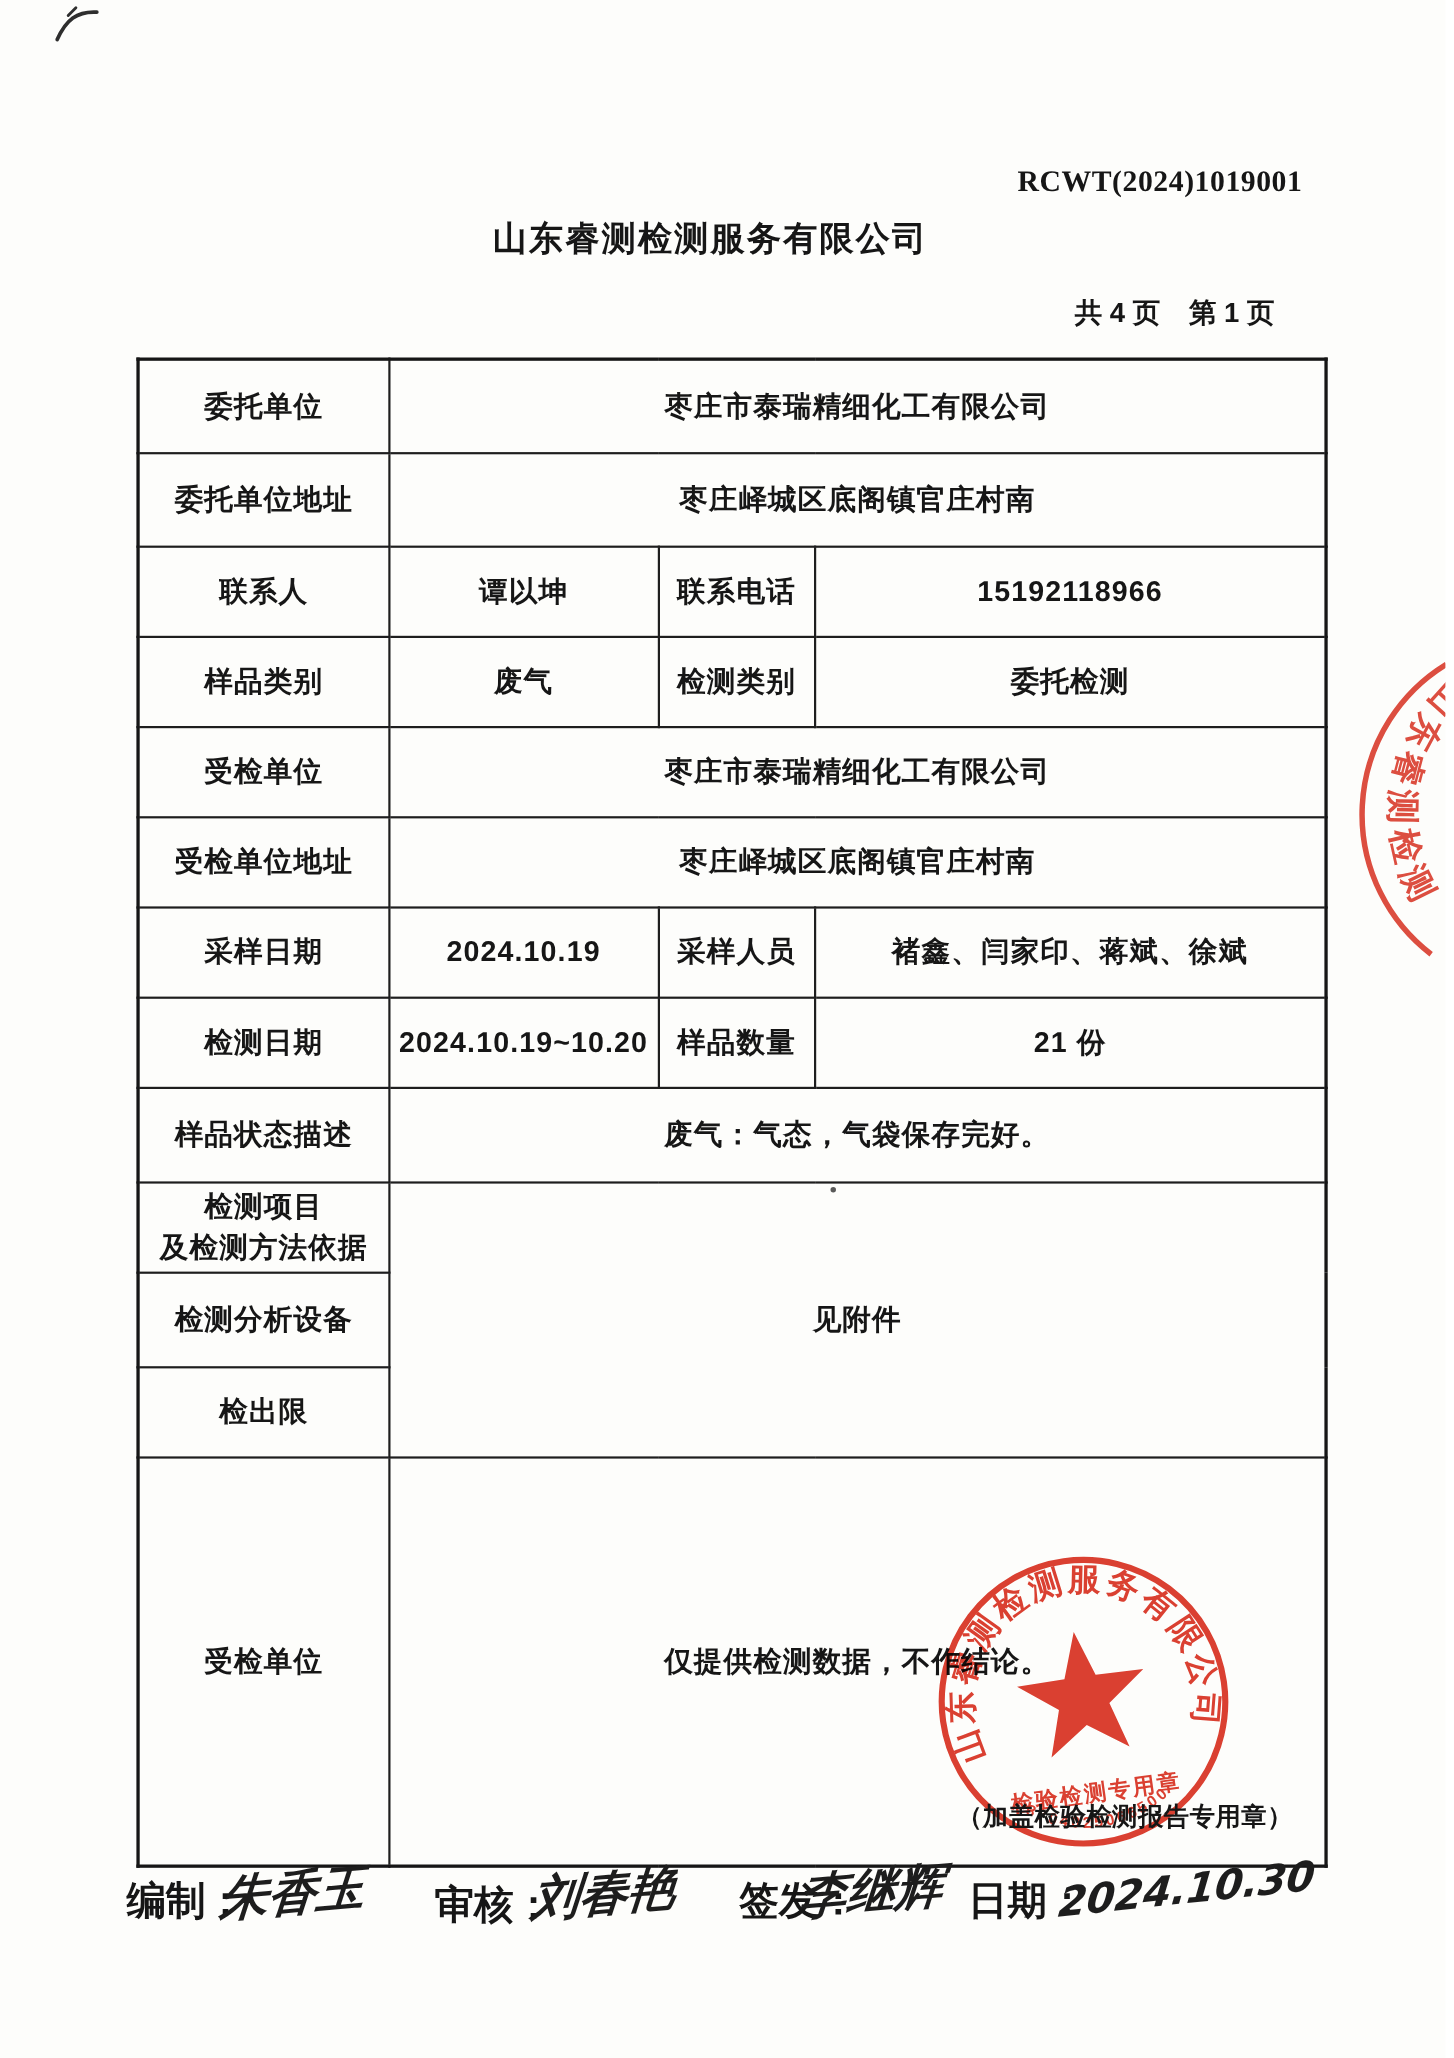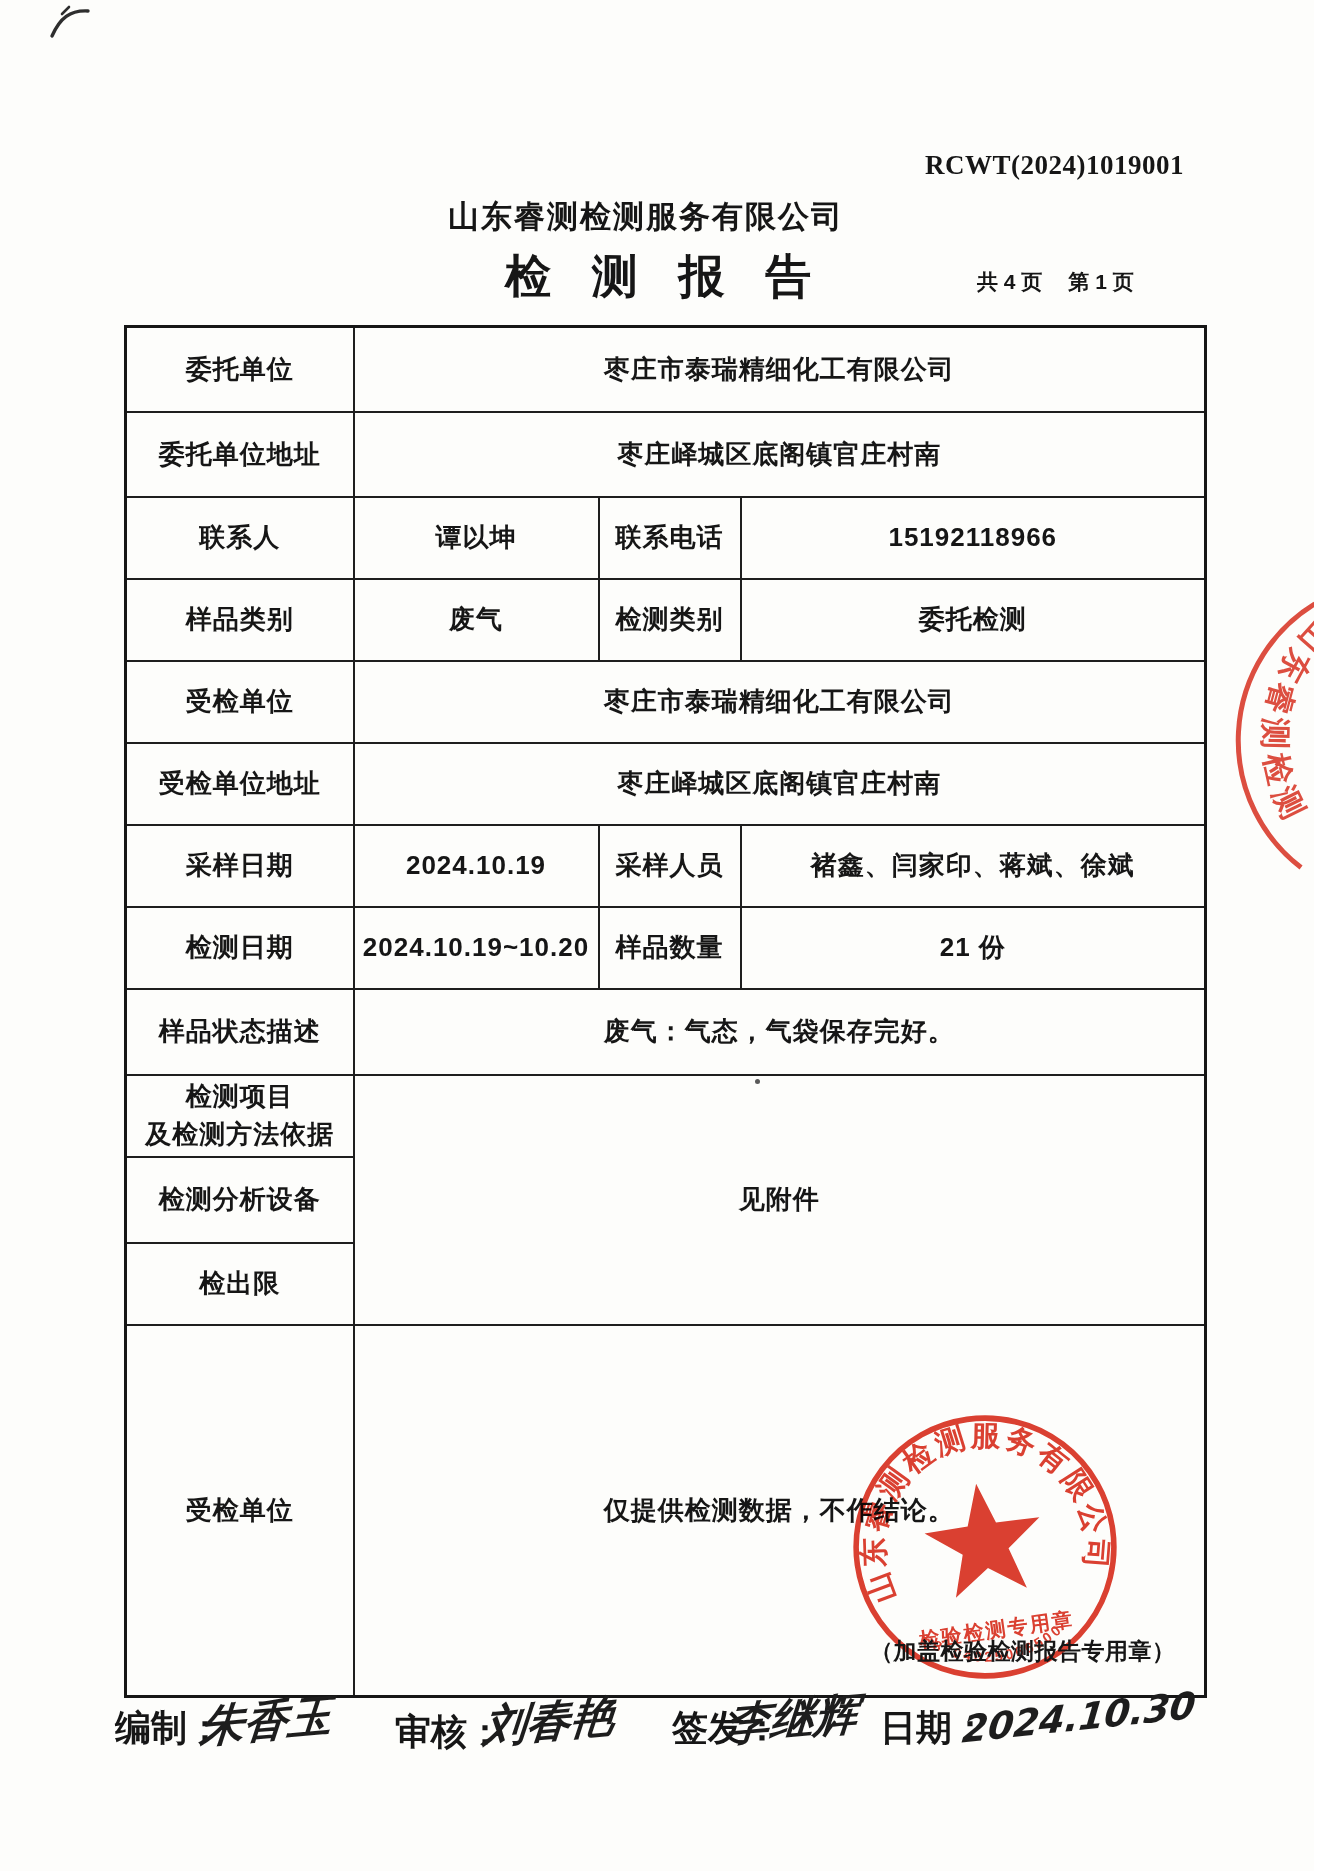--- a/index.html
+++ b/index.html
@@ -18,21 +18,21 @@
   .company-name {
     position:absolute; left:386px; top:196px; width:520px;
     text-align:center; font-size:31px; font-weight:700; letter-spacing:2px; white-space:nowrap;
   }
   .report-title {
     position:absolute; left:505px; top:246px;
     font-size:46px; font-weight:900; letter-spacing:14px; white-space:nowrap;
   }
   .page-info {
     position:absolute; left:977px; top:268px; width:220px;
-    font-size:21px; font-weight:700; white-space:nowrap;
+    font-size:25px; font-weight:700; white-space:nowrap;
   }
   .page-info .gap { display:inline-block; width:26px; }
   
   table.report {
     position:absolute; left:110px; top:325px;
     border-collapse:collapse; table-layout:fixed; width:1080px;
     background:transparent;
     margin-left:14px;
   }
   table.report td {
@@ -79,21 +79,20 @@
 
 <div id="page">
 
   <svg class="pen-tick" viewBox="0 0 70 45">
     <path d="M14 34 C22 16 32 8 50 9" stroke="#2e2e2e" stroke-width="3.4" fill="none" stroke-linecap="round"></path>
     <path d="M24 12 L31 5" stroke="#2e2e2e" stroke-width="2.6" fill="none" stroke-linecap="round"></path>
   </svg>
 
   <div class="report-number">RCWT(2024)1019001</div>
   <div class="company-name">山东睿测检测服务有限公司</div>
-  <div class="report-title">检 测 报 告</div>
   <div class="page-info">
     <span>共 4 页</span><span class="gap"></span><span>第 1 页</span>
   </div>
 
   <table class="report">
     <colgroup>
         <col style="width:228px">
         <col style="width:245px">
         <col style="width:142px">
         <col style="width:465px">

